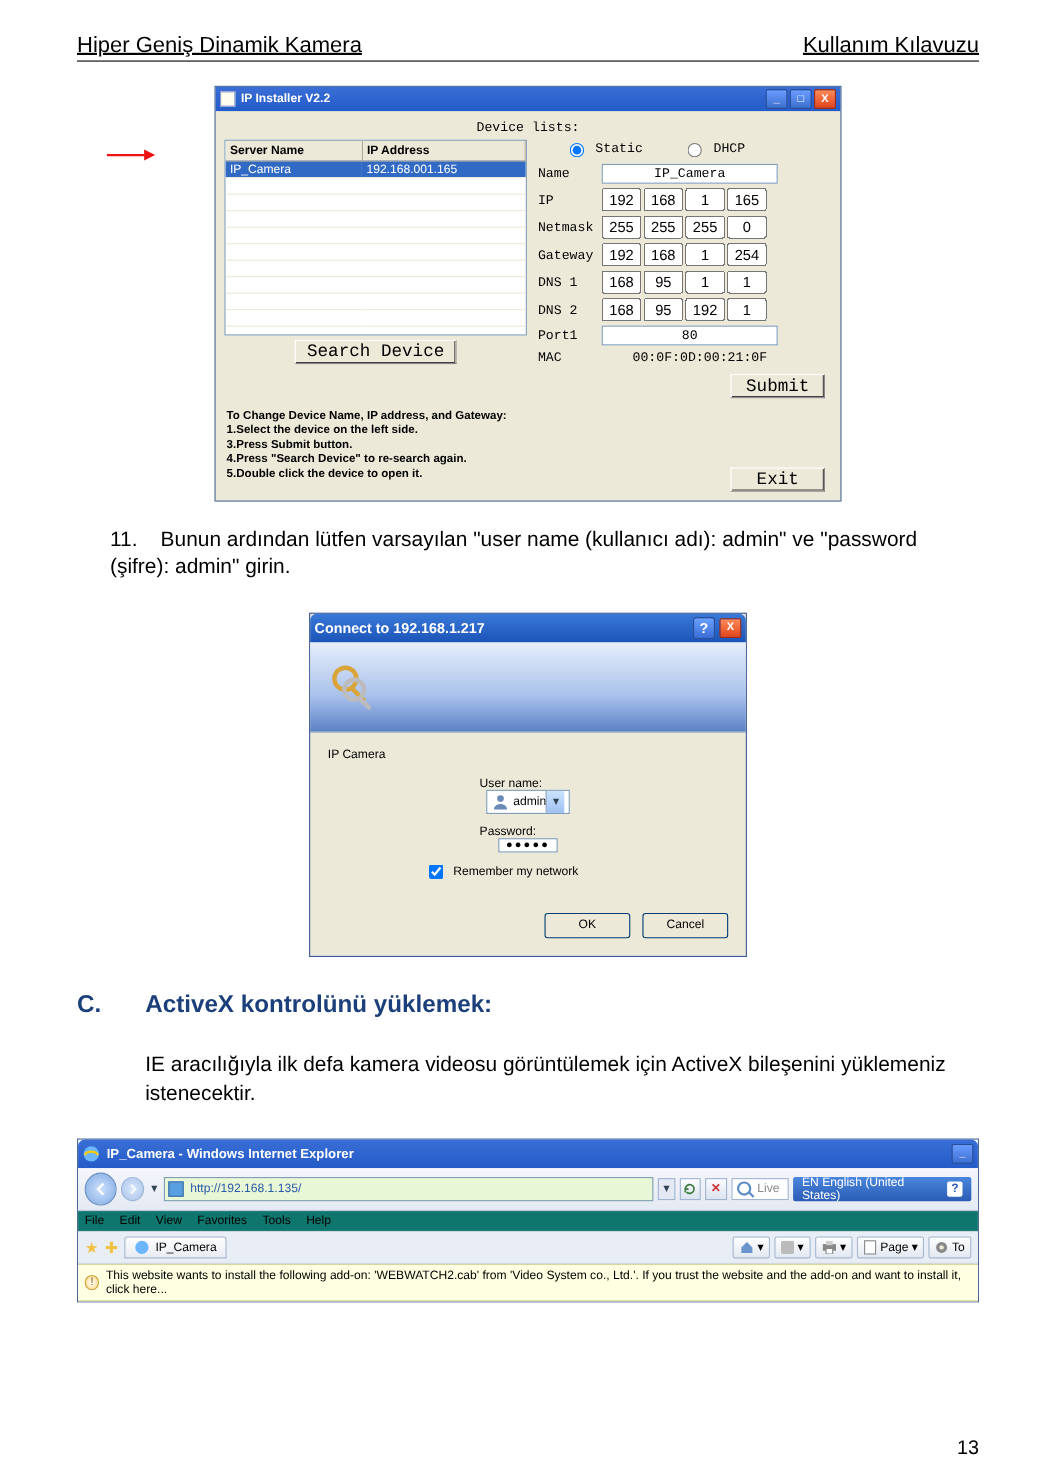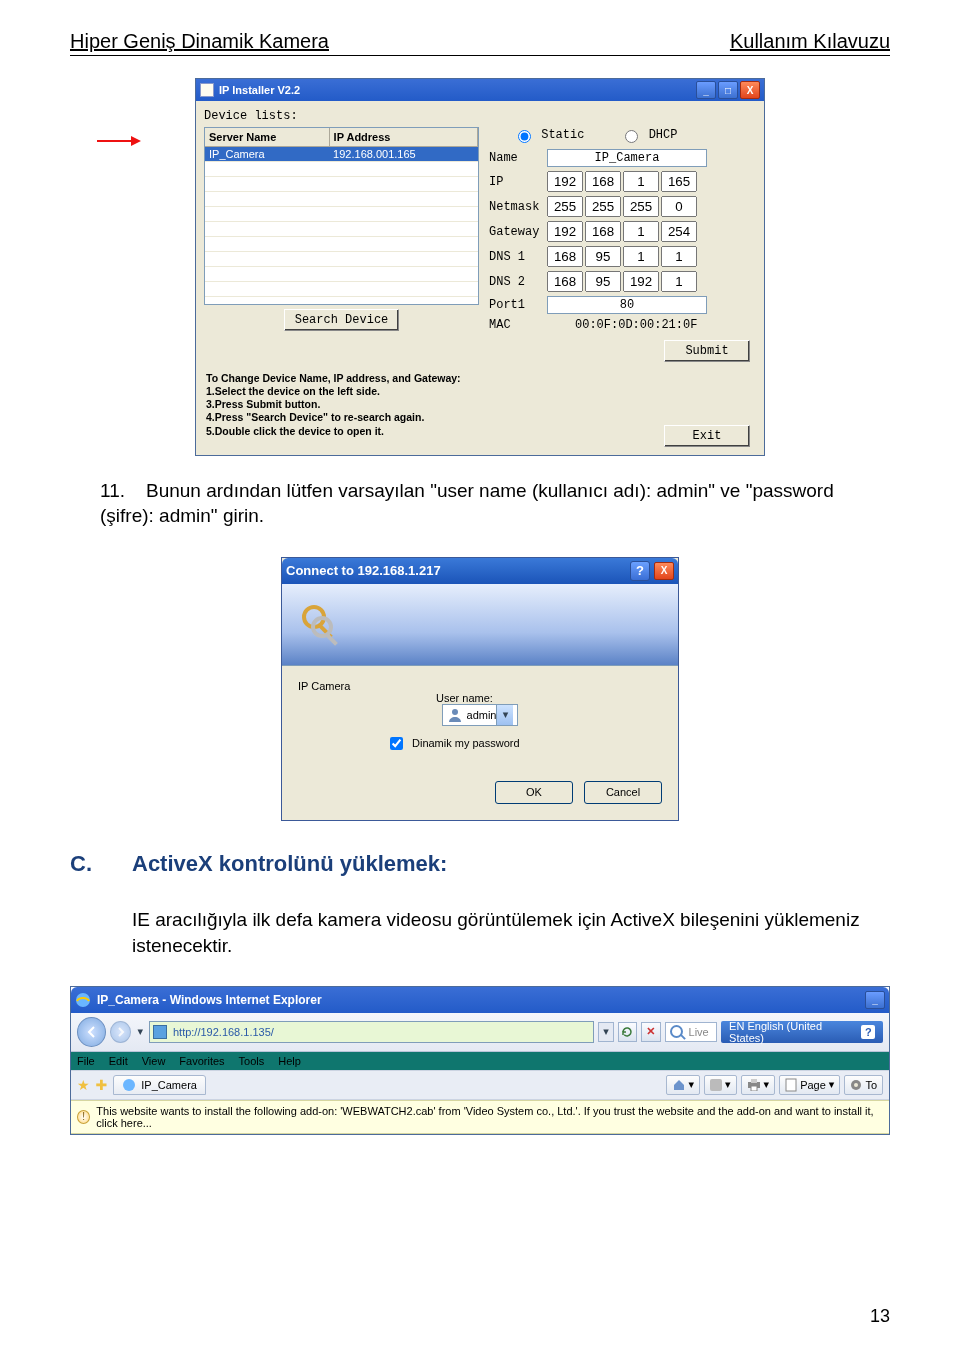--- a/index.html
+++ b/index.html
@@ -60,21 +60,21 @@
     border: 1px solid #2a4f99;
     border-radius: 2px;
     color: #fff;
     font-size: 10px;
     display: flex;
     align-items: center;
     justify-content: center;
   }
   .tb-close { background: linear-gradient(#ff8a5a,#e2451c); border-color:#a32c10; }
   .win-body { padding: 8px; }
-  .dl-label { margin-bottom: 4px; font-family: "Courier New", monospace; font-size: 12px; }
+  .dl-label { margin-bottom: 4px; font-family: "Courier New", monospace; font-size: 12px; text-align: center; }
 
   .body-cols { display: flex; gap: 10px; }
   .left-col { width: 275px; }
   .right-col { flex: 1; }
 
   .tbl-wrap { border: 1px solid #7f9db9; background:#fff; width:100%; height:178px; overflow:hidden; }
   .tbl { width: 100%; border-collapse: collapse; font-size:11px; }
   .tbl th {
     background: #ece9d8;
     border-right:1px solid #aca899;
@@ -103,21 +103,21 @@
     font-family:"Courier New",monospace; font-size:12px;
     border:1px solid #7f9db9; background:#fff;
     height:18px; padding:0 2px;
   }
   .rf .wide { width: 160px; text-align:center; }
   .rf .oct { width: 36px; text-align:center; }
   .rf .gap { width:2px; }
 
   .btn {
     font-family:"Courier New",monospace;
-    font-size:12px;
+    font-size:16px;
     background:#ece9d8;
     border:1px solid #888;
     border-top-color:#fff; border-left-color:#fff;
     height:22px;
     padding:0 10px;
     box-shadow: inset -1px -1px #404040;
   }
   .search-btn-row { text-align:center; margin-top:4px; }
   .submit-row { text-align:right; margin: 8px 6px 0 0; }
 
@@ -420,35 +420,41 @@
     </div>
     <div class="banner">
       <svg class="keys-ico" viewBox="0 0 46 46">
         <circle cx="16" cy="16" r="10" fill="none" stroke="#d9a43a" stroke-width="4"></circle>
         <rect x="22" y="22" width="18" height="4" fill="#d9a43a" transform="rotate(45 22 22)"></rect>
         <circle cx="24" cy="26" r="9" fill="none" stroke="#bcbcbc" stroke-width="4"></circle>
         <rect x="30" y="32" width="14" height="4" fill="#bcbcbc" transform="rotate(45 30 32)"></rect>
       </svg>
     </div>
     <div class="dlg-body">
-      <div style="">IP Camera</div>
+      <div style="margin-bottom:14px;">IP Camera</div>
       <div class="field-row">
         <span class="flabel">User name:</span>
         <div class="combo">
           <svg class="ci" viewBox="0 0 16 16">
               <circle cx="8" cy="5" r="3" fill="#6a8bb8"></circle>
               <path d="M2 15c0-3 3-5 6-5s6 2 6 5" fill="#6a8bb8"></path>
             </svg>
           <span class="cv">admin</span>
           <span class="dd">▾</span>
         </div>
       </div>
+      <div class="field-row">
+        <span class="flabel">Password:</span>
+        <div class="pwbox">
+            <span>●●●●●</span>
+          </div>
+      </div>
       <div class="chk-row">
         <input type="checkbox" checked="" style="">
-        <span>Dinamik my password</span>
+        <span>Remember my network</span>
       </div>
       <div class="dlg-btns">
         <button class="dlg-btn">OK</button>
         <button class="dlg-btn">Cancel</button>
       </div>
     </div>
   </div>
 
   <div class="sec">
     <span class="sl">C.</span>

